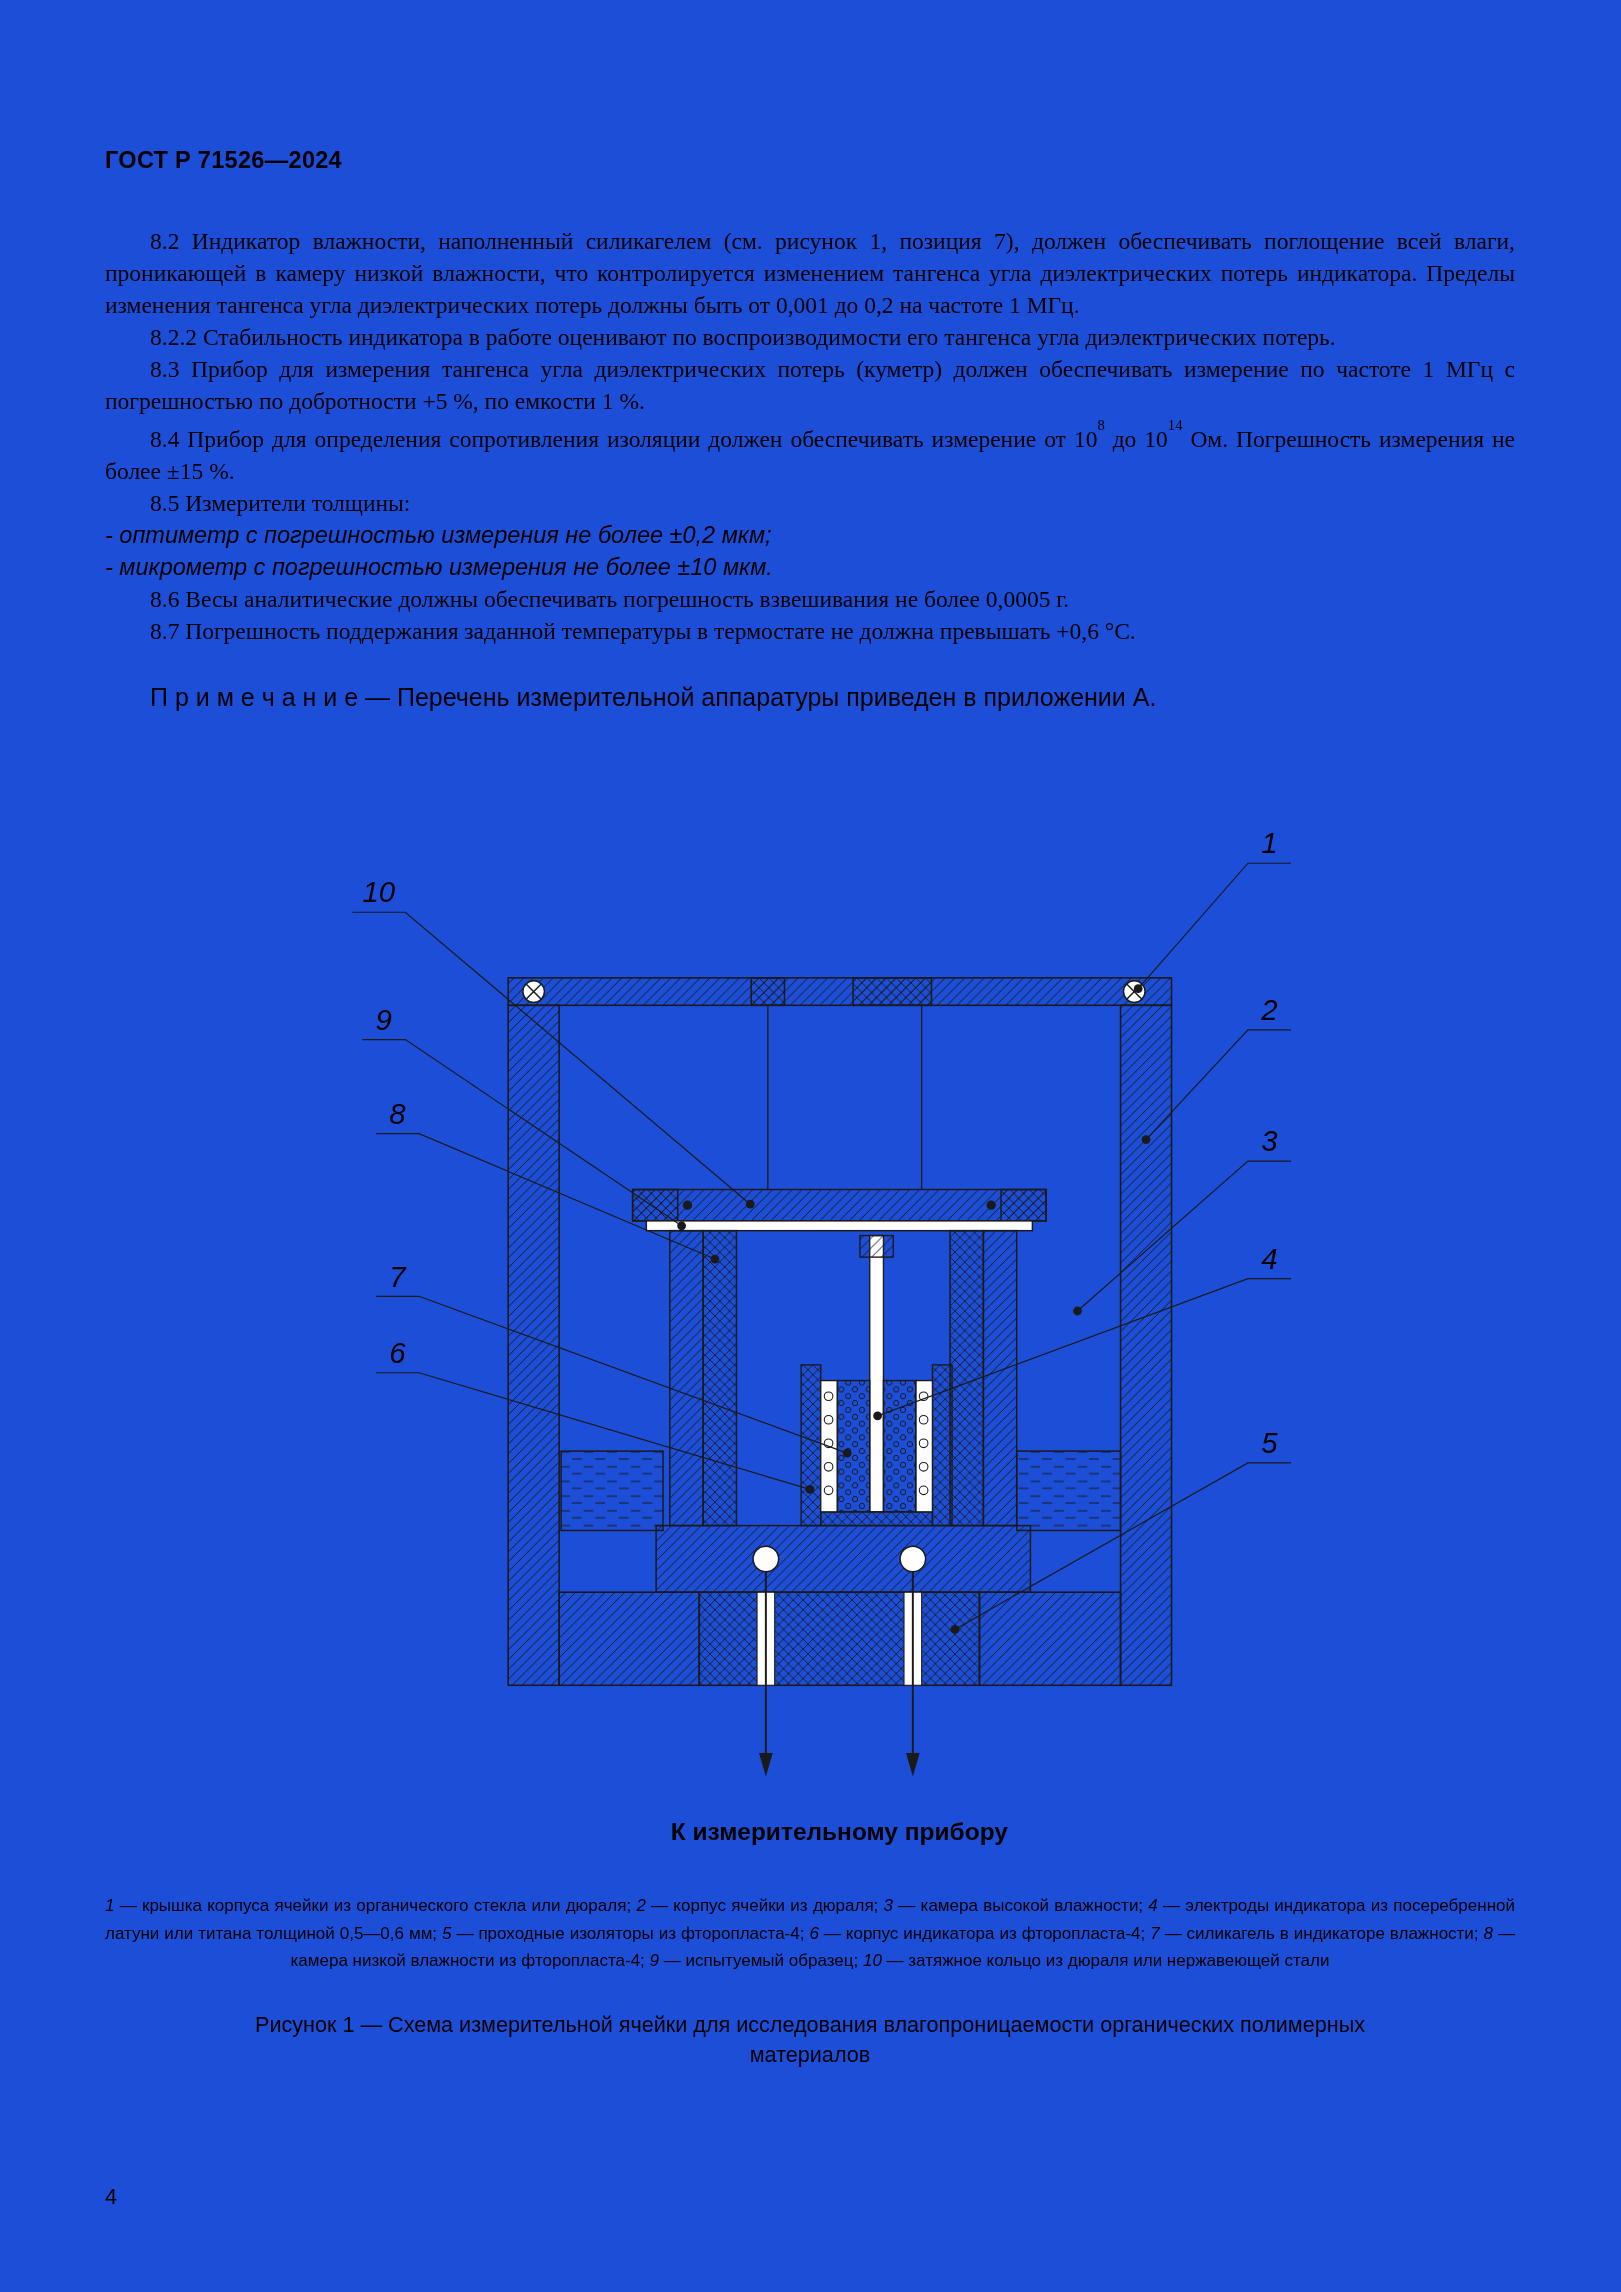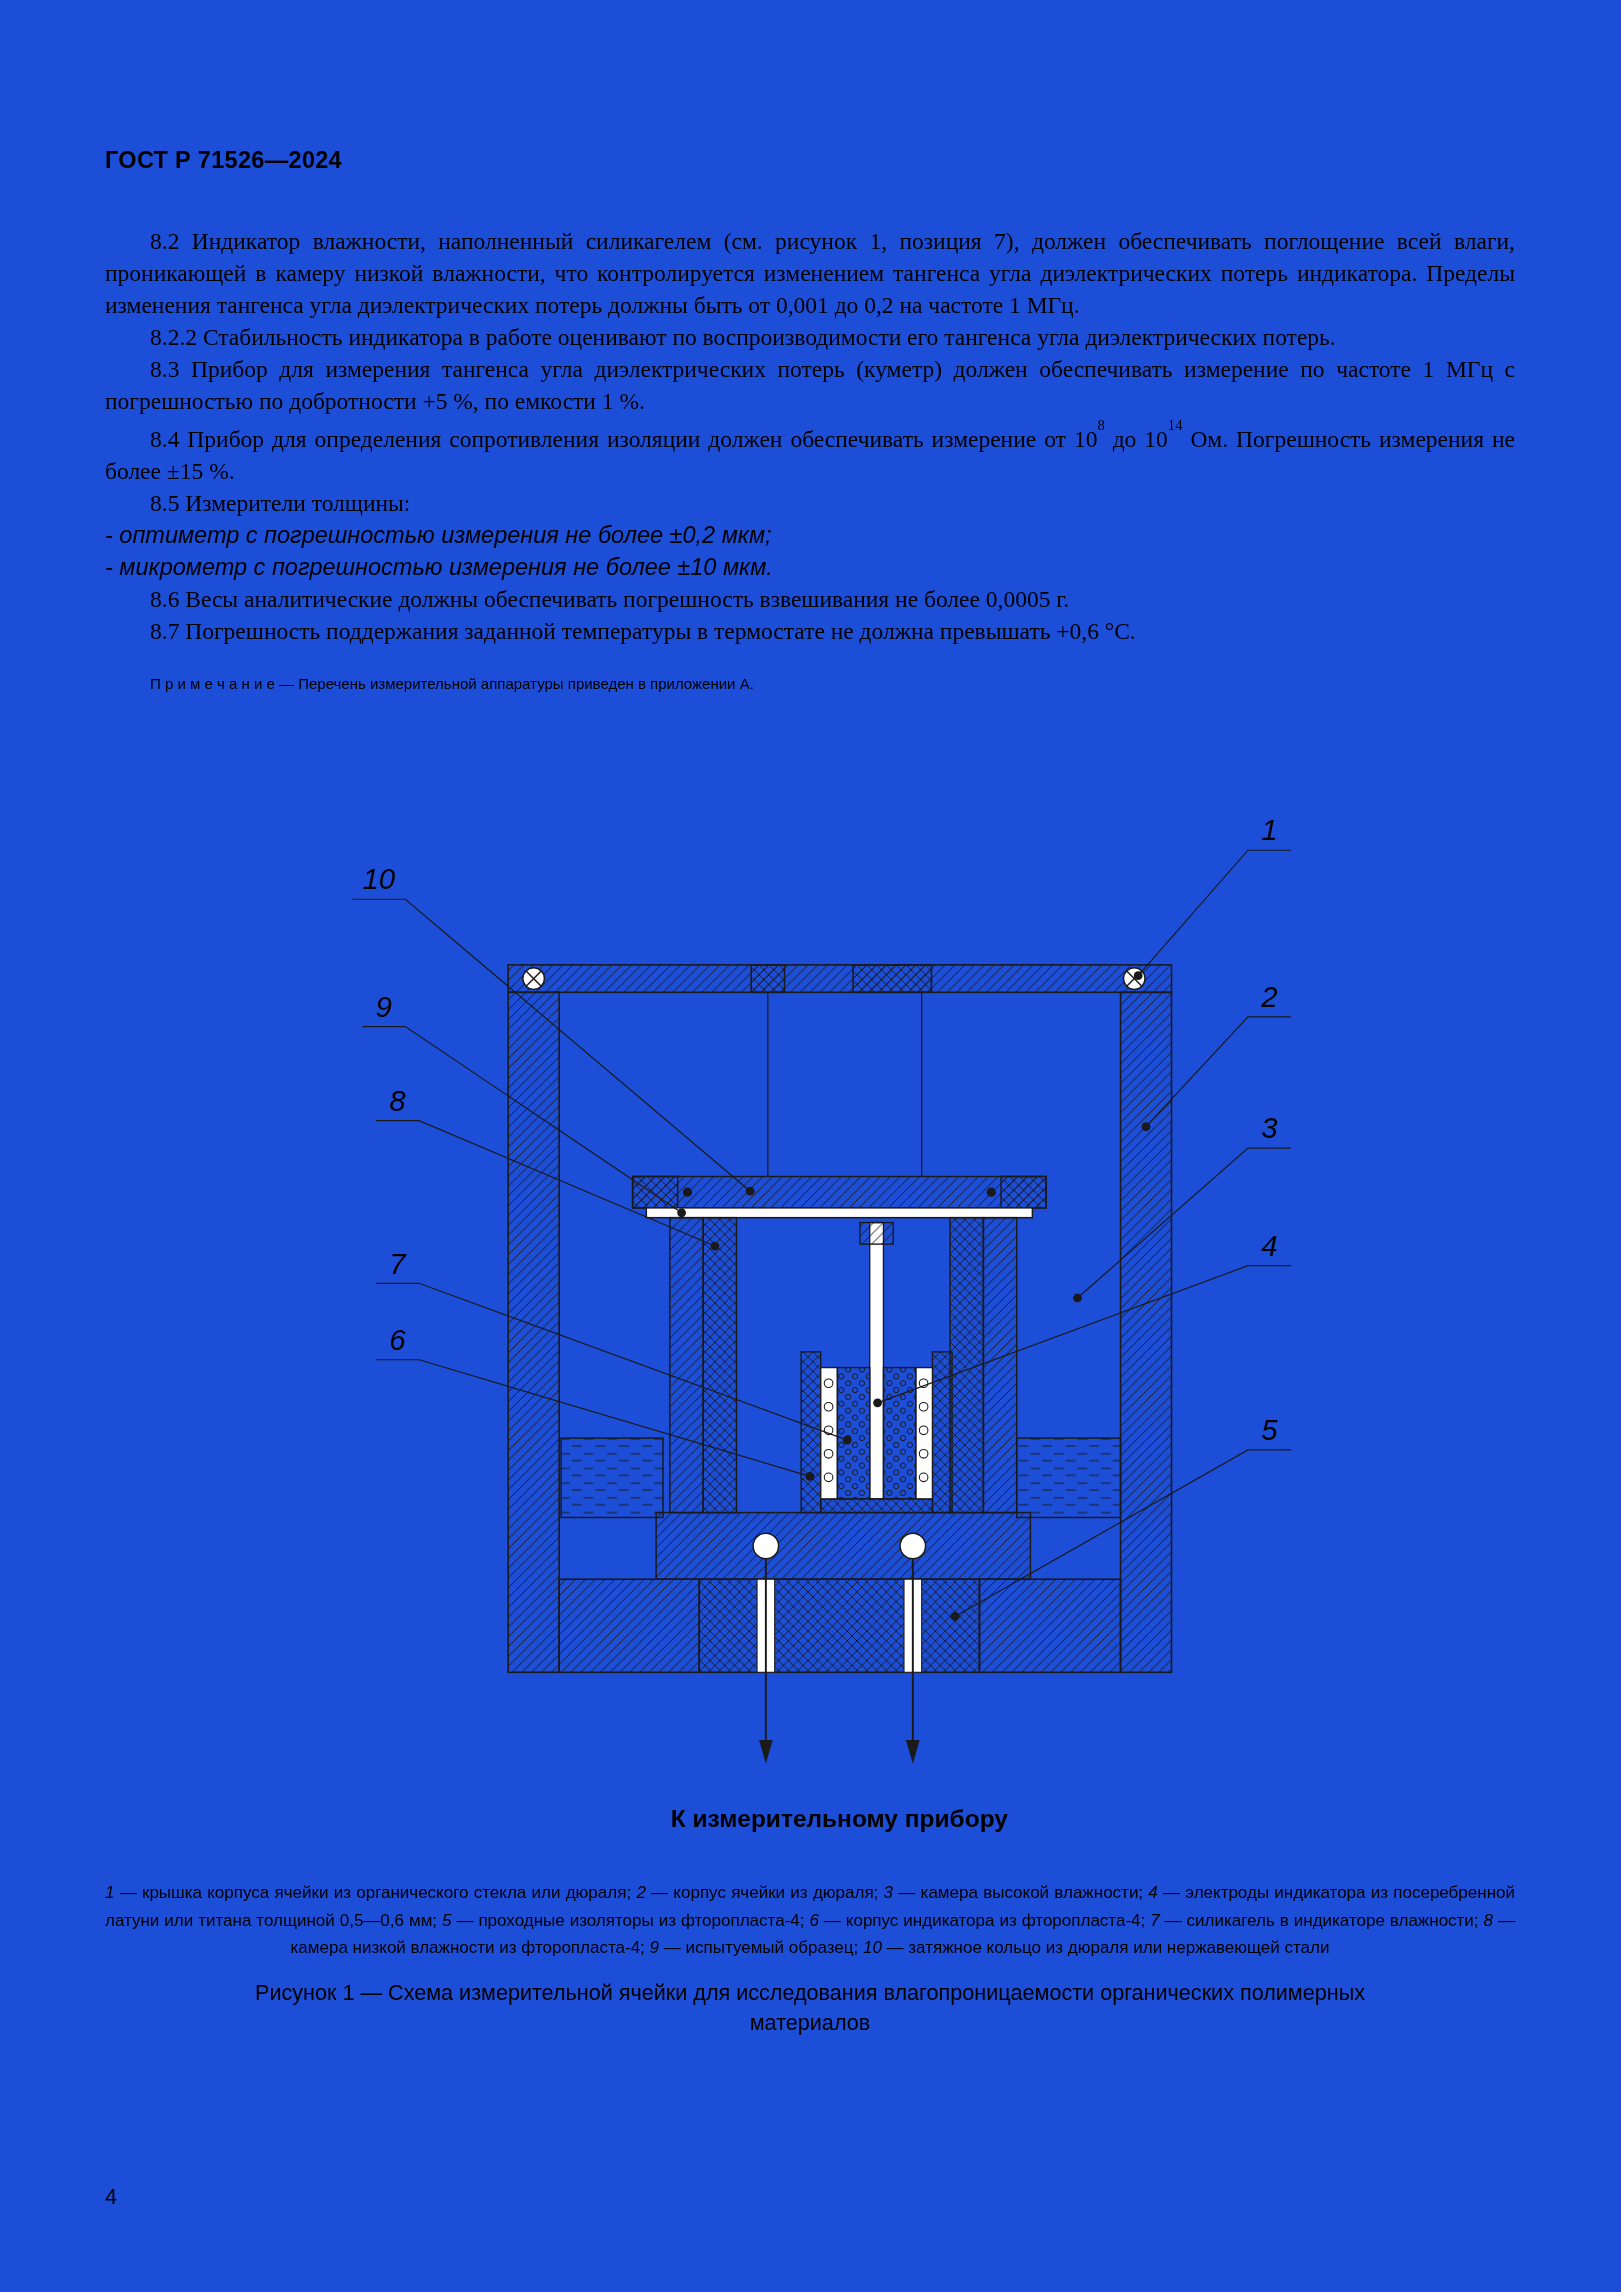--- a/index.html
+++ b/index.html
@@ -11,29 +11,29 @@
     background:#1d4ed8;
     color:#000000;
     font-family:"Liberation Sans","DejaVu Sans",sans-serif;
     padding:147px 106px 0 105px;
     overflow:hidden;
   }
   .doc-number { font-size:23.5px; font-weight:bold; letter-spacing:0.3px; }
   .body-text { margin-top:51px; font-size:23.5px; line-height:32px; }
   .para  { text-align:justify; text-indent:45px;font-family:Liberation Serif, serif; }
   .flush { text-align:justify; text-indent:0;font-style:italic; }
-  .note  { margin-top:24px; font-size:15px; line-height:26.5px; text-indent:45px; }
+  .note  { margin-top:37px; font-size:25px; line-height:26.5px; text-indent:45px; }
   sup.pow { font-size:0.62em; position:relative; top:-0.55em; }
   .figure-wrap { margin-top:106px; margin-left:218px; width:970px; height:1039px; position:relative; }
   svg text { font-family:"Liberation Sans","DejaVu Sans",sans-serif; fill:#000; stroke:none; }
   svg text.callout { font-size:30px; font-style:italic; }
   svg text.arrow-caption { font-size:25px; font-weight:bold; }
   .legend { margin-top:37px; font-size:17px; line-height:27.4px; text-align:justify; text-align-last:center; }
   .legend .ln { font-style:italic; }
-  .fig-caption { margin:16px auto 0 auto; max-width:1127px; font-size:21.6px; line-height:30px; text-align:center; }
+  .fig-caption { margin:35px auto 0 auto; max-width:1127px; font-size:21.6px; line-height:30px; text-align:center; }
   .page-num { position:absolute; left:105px; top:2184px; font-size:21.6px; }
 </style>
 </head>
 <body>
 
 <div class="page">
 
   <div class="doc-number">ГОСТ Р 71526—2024</div>
 
   <div class="body-text">

